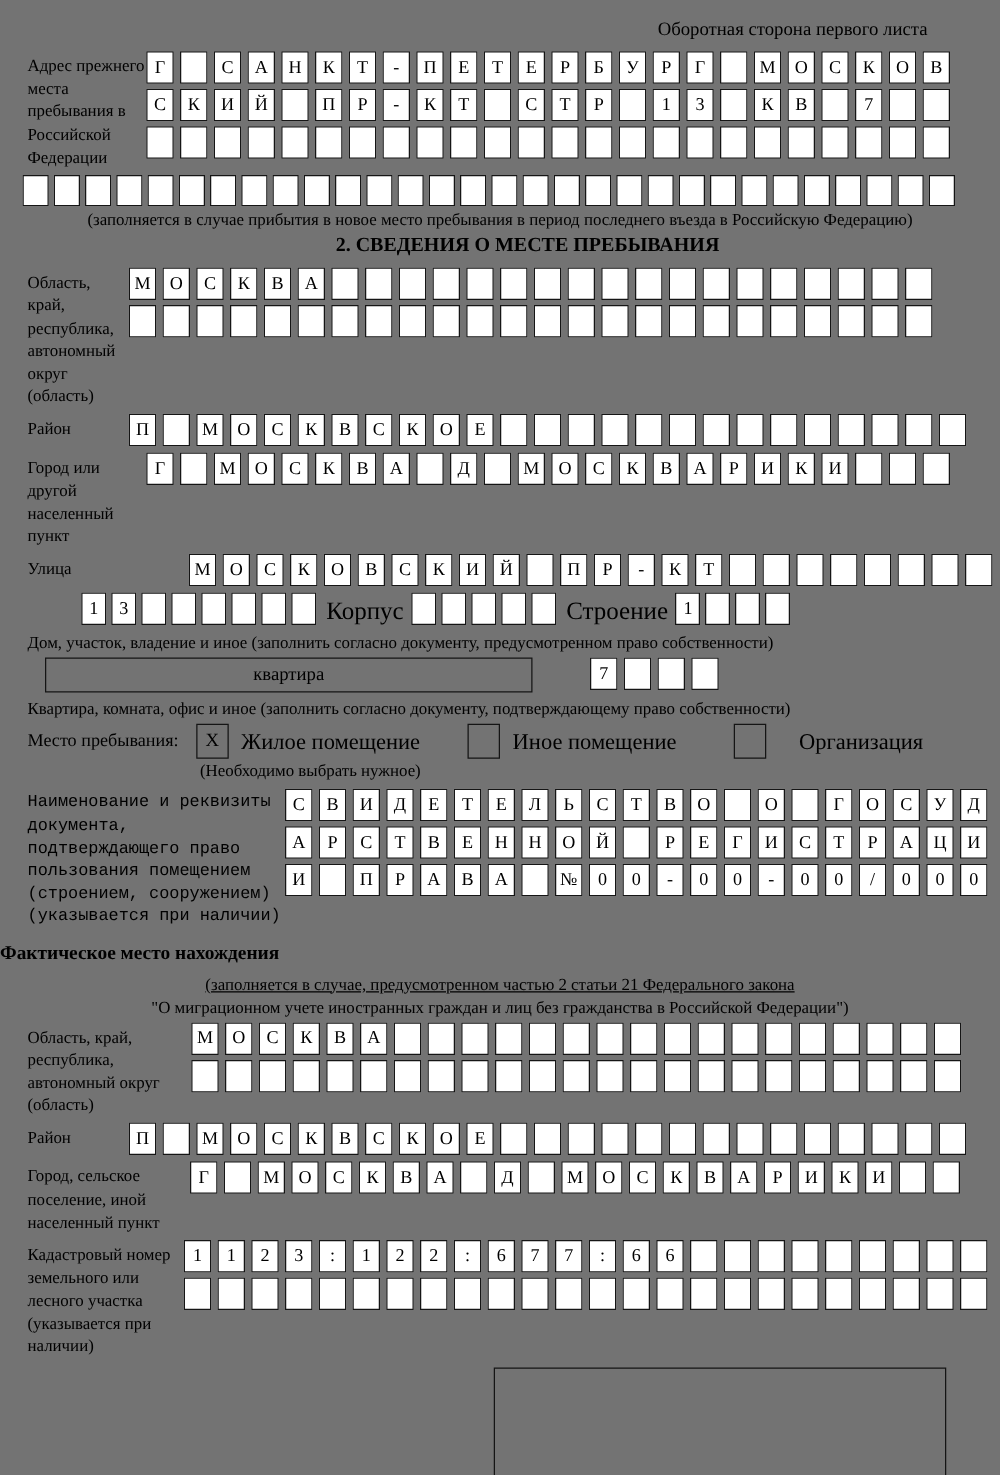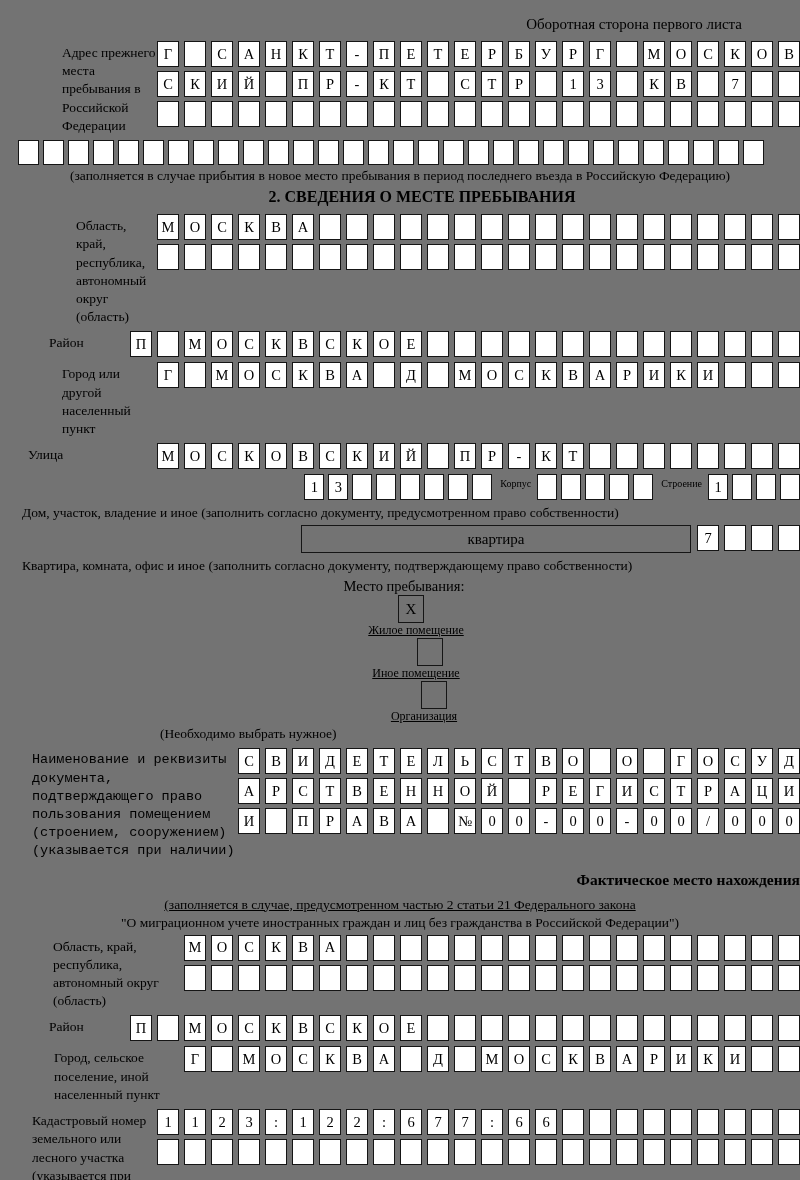--- a/index.html
+++ b/index.html
@@ -14,42 +14,42 @@
   .cell{
     box-sizing:border-box;flex:none;width:22px;height:26px;
     border:1.6px solid #151515;display:flex;align-items:center;justify-content:center;
     font-size:14.5px;line-height:1;background:#fff;
   }
   .cells.small{gap:4px;}
   .cells.small .cell{width:21px;height:25px;}
   .cells.domc{gap:4px;}
   .cells.domc .cell{width:20px;}
   .colrows{display:flex;flex-direction:column;gap:4px;}
-  .frow{display:flex;align-items:flex-start;margin-left:22px;margin-bottom:5px;justify-content:flex-end;}
+  .frow{display:flex;align-items:flex-start;margin-left:22px;margin-bottom:5px;}
   .lbl{font-size:13.5px;line-height:1.35;flex:none;padding-top:3px;}
   .w95{width:95px;} .w81{width:81px;} .w129{width:129px;} .w206{width:206px;font-family:Liberation Mono, monospace;}
   .w131{width:131px;} .w130{width:130px;} .w125{width:125px;}
   .note{font-size:13.5px;margin-left:22px;margin-bottom:4px;}
   .note-c{font-size:13.5px;text-align:center;margin:2px 10px 4px 10px;}
   .sect-title{font-weight:bold;font-size:16px;text-align:center;margin:4px 0 8px 0;padding-left:44px;}
-  .fact-title{font-weight:bold;font-size:15.5px;text-align:right;margin:10px 0 8px 0;}
+  .fact-title{font-weight:bold;font-size:15.5px;text-align:left;margin:10px 0 8px 0;}
   
   .boxfield{
     box-sizing:border-box;border:1.6px solid #151515;height:28px;
     display:flex;align-items:center;justify-content:center;font-size:15px;flex:none;
   }
-  .inline-lbl{font-size:10px;padding:4px 6px 0 8px;flex:none;}
+  .inline-lbl{font-size:20px;padding:4px 6px 0 8px;flex:none;}
   
-  .chk-row{display:flex;align-items:center;margin-left:22px;margin-bottom:2px;flex-direction:column;}
+  .chk-row{display:flex;align-items:center;margin-left:22px;margin-bottom:2px;}
   .chk-lbl{font-size:14.5px;margin-right:14px;}
   .chkbox{
     box-sizing:border-box;width:26px;height:28px;border:1.6px solid #151515;
     display:flex;align-items:center;justify-content:center;font-size:15px;flex:none;
   }
-  .opt-lbl{font-size:12px;margin-left:10px;text-decoration:underline;}
+  .opt-lbl{font-size:18px;margin-left:10px;}
   .gap35{margin-left:38px;} .gap45{margin-left:46px;}
   .sel-note{font-size:13.5px;margin-left:160px;margin-bottom:6px;}
   
   .stamp-box{
     box-sizing:border-box;border:1.6px solid #151515;
     width:362px;height:152px;margin-left:395px;margin-top:8px;
   }
 </style>
 </head>
 <body>
@@ -348,21 +348,21 @@
     <div class="inline-lbl">Строение</div>
     <div class="cells domc">
         <div class="cell">1</div>
         <div class="cell"></div>
         <div class="cell"></div>
         <div class="cell"></div>
       </div>
   </div>
   <div class="note">Дом, участок, владение и иное (заполнить согласно документу, предусмотренном право собственности)</div>
 
-  <div class="frow" style="margin-left:68px;">
+  <div class="frow" style="margin-left:36px;gap:40px;">
     <div class="boxfield" style="width:390px;">квартира</div>
     <div class="cells" style="margin-left:6px;">
         <div class="cell">7</div>
         <div class="cell"></div>
         <div class="cell"></div>
         <div class="cell"></div>
       </div>
   </div>
   <div class="note">Квартира, комната, офис и иное (заполнить согласно документу, подтверждающему право собственности)</div>
 

